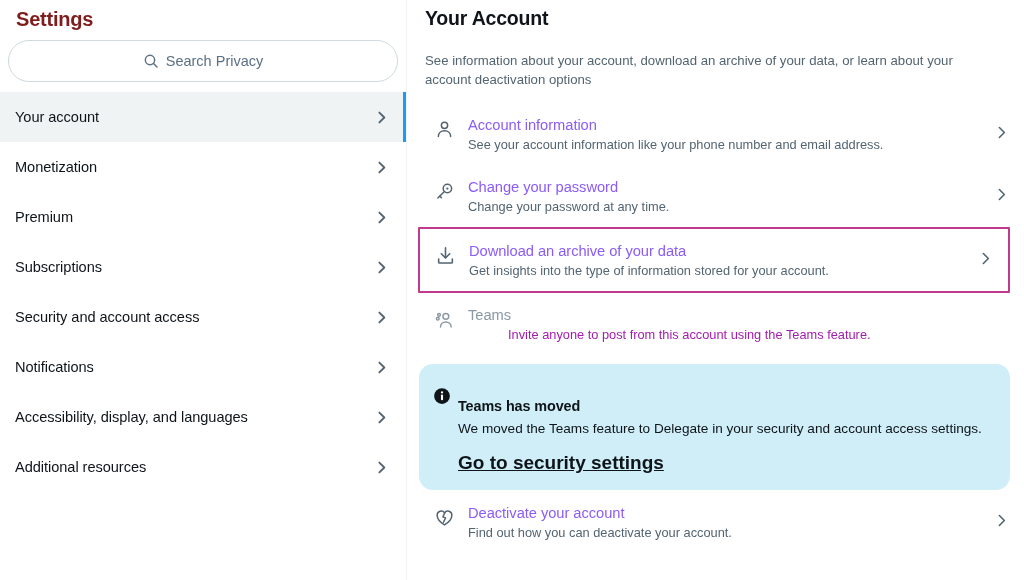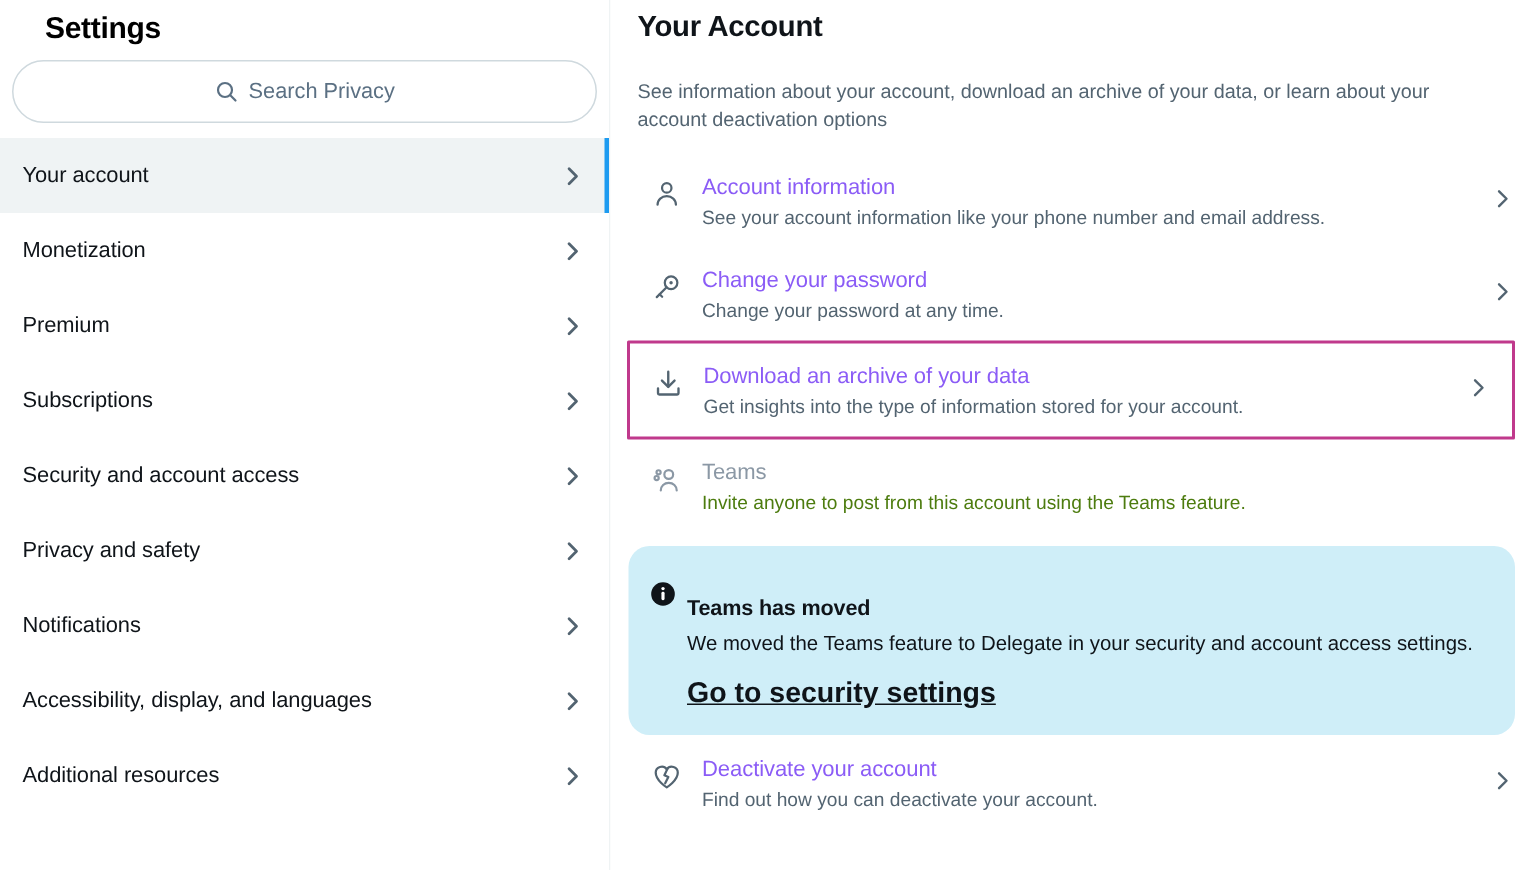--- a/index.html
+++ b/index.html
@@ -15,22 +15,22 @@
 
   
   .sidebar {
     width: 407px; height: 580px;
     background: #ffffff;
     border-right: 1px solid #eff3f4;
     position: relative;
     flex: 0 0 407px;
   }
   .sidebar-title {
-    font-size: 20px; font-weight: bold; color: #000000;
-    padding: 4px 0 0 30px; letter-spacing: -0.2px;
+    font-size: 20px; font-weight: bold; color: #7f1d1d;
+    padding: 4px 0 0 16px; letter-spacing: -0.2px;
     height: 34px; line-height: 30px;
   }
   .search-wrap { padding: 6px 8px 8px 8px; }
   .search-box {
     height: 42px; border: 1px solid #cfd9de; border-radius: 21px;
     display: flex; align-items: center; justify-content: center;
     background: #fff; gap: 7px; cursor: text;
   }
   .search-box .mag { display: block; }
   .search-placeholder { color: #5b7083; font-size: 14.5px; }
@@ -81,21 +81,21 @@
   .row .r-title {
     font-size: 14.7px; color: #8b5cf6; line-height: 20px; letter-spacing: -0.05px;
   }
   .row .r-sub {
     font-size: 12.8px; color: #536471; line-height: 18px; margin-top: 1px;
   }
   .row .chev { color: #536471; padding-top: 10px; flex: 0 0 auto; }
   .row.disabled { cursor: default; }
   .row.disabled .ico { color: #8b98a5; }
   .row.disabled .r-title { color: #8b98a5; }
-  .row.disabled .r-sub { color: #4d7c0f; }
+  .row.disabled .r-sub { color: #a21caf; margin-left: 40px; }
 
   .row.highlighted {
     border: 2px solid #c0398c;
     margin: 0 14px 0 11px;
     padding: 11px 14px 11px 6px;
     border-radius: 1px;
   }
   .row.highlighted .ico { width: 38px; flex: 0 0 38px; }
 
   
@@ -181,28 +181,20 @@
 
       <div class="nav-item">
         <span class="nav-label">Security and account access</span>
         <span class="chev">
           <svg width="17" height="17" viewBox="0 0 24 24" fill="none" stroke="currentColor" stroke-width="2.6" stroke-linecap="round" stroke-linejoin="round">
               <polyline points="9 5 16 12 9 19"></polyline>
             </svg>
         </span>
       </div>
 
-      <div class="nav-item">
-        <span class="nav-label">Privacy and safety</span>
-        <span class="chev">
-          <svg width="17" height="17" viewBox="0 0 24 24" fill="none" stroke="currentColor" stroke-width="2.6" stroke-linecap="round" stroke-linejoin="round">
-              <polyline points="9 5 16 12 9 19"></polyline>
-            </svg>
-        </span>
-      </div>
 
       <div class="nav-item">
         <span class="nav-label">Notifications</span>
         <span class="chev">
           <svg width="17" height="17" viewBox="0 0 24 24" fill="none" stroke="currentColor" stroke-width="2.6" stroke-linecap="round" stroke-linejoin="round">
               <polyline points="9 5 16 12 9 19"></polyline>
             </svg>
         </span>
       </div>
 

